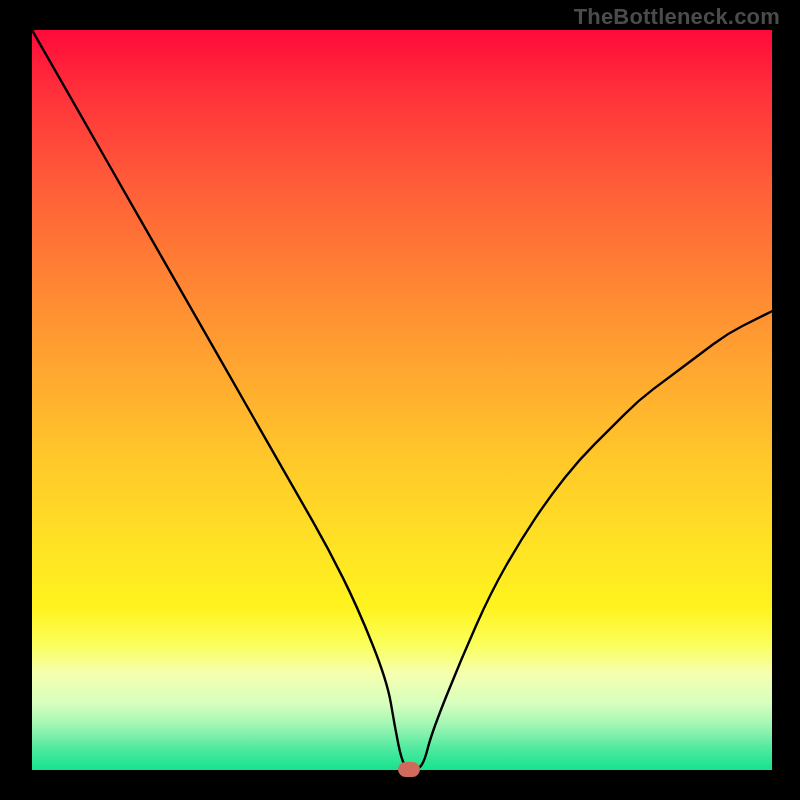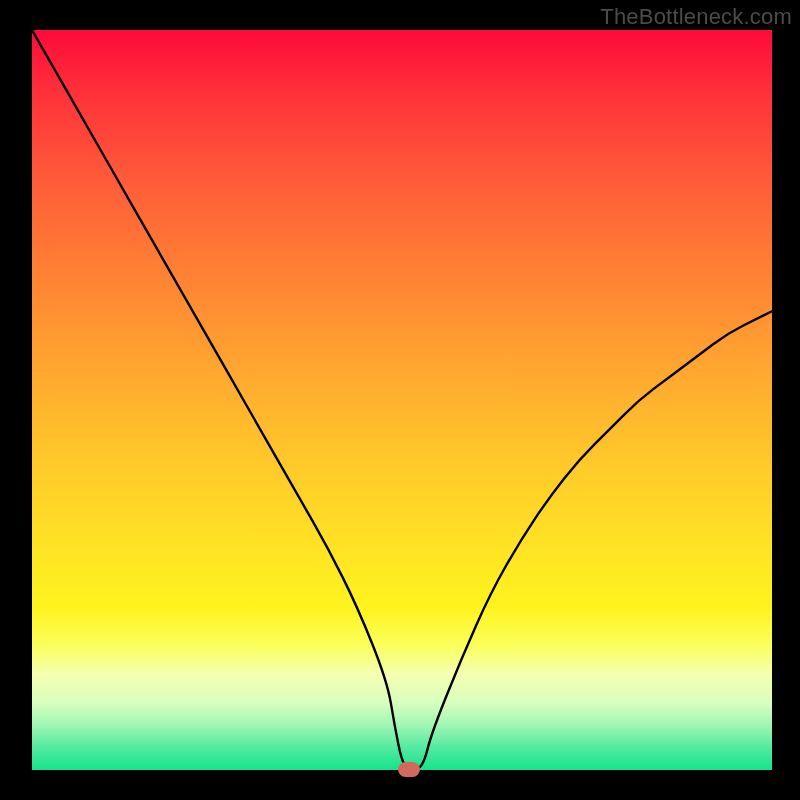--- a/index.html
+++ b/index.html
@@ -13,24 +13,24 @@
   }
   .container {
     position: relative;
     width: 800px;
     height: 800px;
     background: #000;
   }
   .watermark {
     position: absolute;
     top: 4px;
-    right: 8px;
+    right: 20px;
     color: #4b4b4b;
     font-size: 22px;
-    font-weight: 400;
+    font-weight: 700;
     letter-spacing: 0.2px;
     z-index: 5;
   }
   .plot-area {
     position: absolute;
     left: 32px;
     top: 30px;
     width: 740px;
     height: 740px;
     background: linear-gradient(to bottom,

